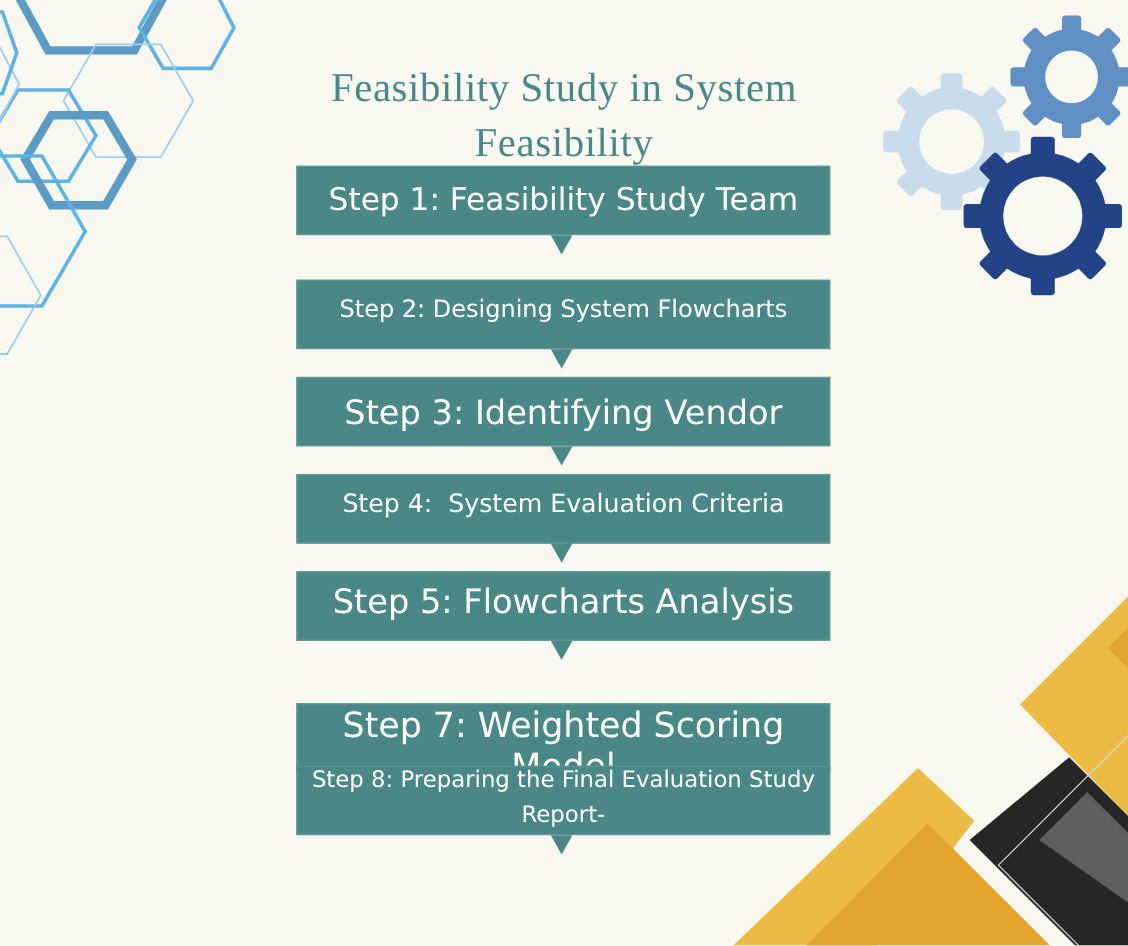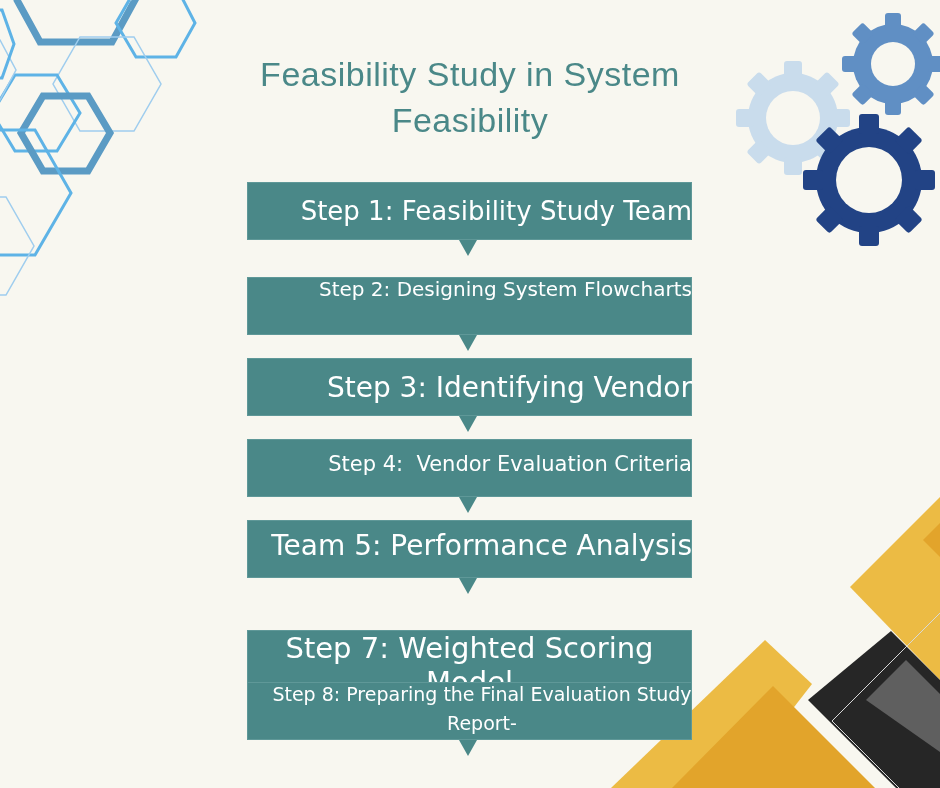--- a/index.html
+++ b/index.html
@@ -5,38 +5,37 @@
   html, body { margin: 0; padding: 0; }
   body {
     width: 940px; height: 788px; overflow: hidden; position: relative;
     background: #f8f7f0;
     font-family: "DejaVu Sans", sans-serif;
   }
   .deco { position: absolute; left: 0; top: 0; width: 940px; height: 788px; pointer-events: none; }
   .title {
     position: absolute; left: 170px; top: 28px; width: 600px;
     text-align: center; color: #4a8888;
-    font-family: Liberation Sans, sans-serif; font-weight: normal;
+    font-family: Liberation Serif, serif; font-weight: normal;
     font-size: 34px; line-height: 46px; letter-spacing: 0.5px;
   }
   .step {
     position: absolute; left: 247px; width: 445px; height: 58px;
     background: #4a8888; color: #ffffff;
-    display: flex; align-items: center; justify-content: flex-end; text-align: center;
+    display: flex; align-items: center; justify-content: center; text-align: center;
     font-family: "DejaVu Sans", sans-serif; box-sizing: border-box;
     box-shadow: inset 0 0 0 1px #5f9898;
-    margin-top: 44px;
   }
   .step .arrow {
     position: absolute; left: 212px; bottom: -16px; width: 0; height: 0;
     border-left: 9px solid transparent; border-right: 9px solid transparent;
     border-top: 16px solid #4a8888;
   }
   .s1 { top: 138px; font-size: 26px; }
-  .s2 { top: 233px; font-size: 20px; align-items: flex-start; padding-top: 0; }
+  .s2 { top: 233px; font-size: 20px; align-items: flex-start; padding-top: 12px; }
   .s3 { top: 314px; font-size: 28px; }
   .s4 { top: 395px; font-size: 21px; padding-bottom: 8px; }
   .s5 { top: 476px; font-size: 28px; padding-bottom: 8px; }
   .s6 { top: 586px; font-size: 29px; padding-top: 12px; }
   .s7 { top: 638px; font-size: 19px; line-height: 29px; padding-bottom: 4px; }
 </style>
 </head>
 <body>
 
 <svg class="deco" viewBox="0 0 940 788" xmlns="http://www.w3.org/2000/svg">
@@ -124,25 +123,25 @@
 </div>
 <div class="step s2">
   <span>Step 2: Designing System Flowcharts</span>
   <span class="arrow"></span>
 </div>
 <div class="step s3">
   <span>Step 3: Identifying Vendor</span>
   <span class="arrow"></span>
 </div>
 <div class="step s4">
-  <span style="white-space:pre">Step 4:  Vendor Evaluation Criteria</span>
+  <span style="white-space:pre">Step 4:  System Evaluation Criteria</span>
   <span class="arrow"></span>
 </div>
 <div class="step s5">
-  <span>Team 5: Performance Analysis</span>
+  <span>Step 5: Flowcharts Analysis</span>
   <span class="arrow"></span>
 </div>
 <div class="step s6">
   <span>Step 7: Weighted Scoring Model</span>
   <span class="arrow"></span>
 </div>
 <div class="step s7">
   <span style="display:block;width:420px">Step 8: Preparing the Final Evaluation Study Report-</span>
   <span class="arrow"></span>
 </div>

